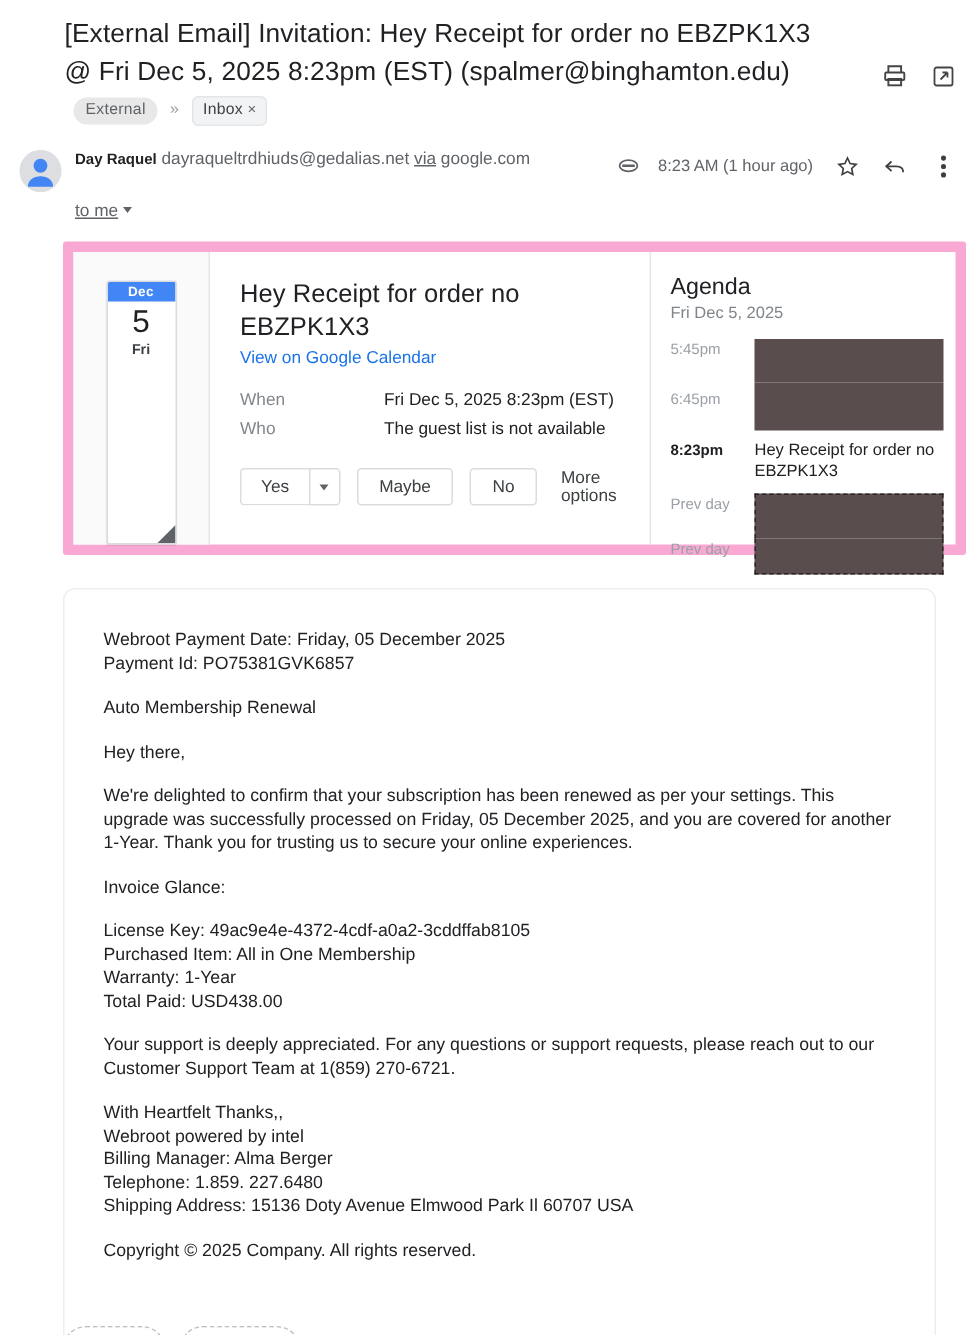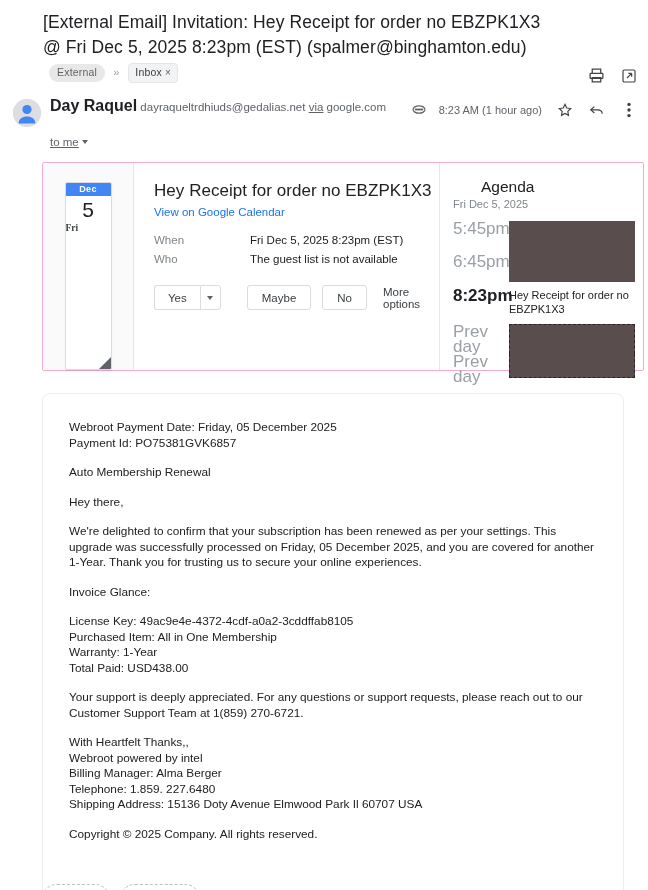--- a/index.html
+++ b/index.html
@@ -9,21 +9,21 @@
     background: #ffffff;
     font-family: "Liberation Sans", "DejaVu Sans", sans-serif;
     color: #202124;
     overflow: hidden;
   }
   body { position: relative; }
 
   
   .subject-row {
     display: flex;
-    align-items: flex-end;
+    align-items: center;
     padding: 10px 10px 0 43px;
     gap: 34px;
   }
   .subject-text {
     flex: 1;
     font-size: 17.5px;
     line-height: 25px;
     font-weight: 400;
     color: #202124;
     letter-spacing: 0.1px;
@@ -90,21 +90,21 @@
     border-radius: 50%;
     background: #dbdce0;
     flex: 0 0 auto;
     margin: 2px 9px 0 3px;
     position: relative;
     overflow: hidden;
   }
   .avatar svg { display:block; }
   .sender-main { flex: 1; min-width: 0; padding-top: 1px; }
   .sender-line1 { font-size: 11.5px; line-height: 15px; color: #5f6368; white-space: nowrap; }
-  .sender-name { font-weight: bold; color: #202124; font-size: 16px; }
+  .sender-name { font-weight: bold; color: #202124; font-size: 10px; }
   .sender-email { color: #5f6368; }
   .via-word { text-decoration: underline; }
   .sender-line2 {
     font-size: 11.5px; line-height: 16px; color: #5f6368;
     margin-top: 19px;
     text-decoration: underline;
   }
   .caret-down {
     display: inline-block;
     width: 0; height: 0;
@@ -118,21 +118,21 @@
     display: flex; align-items: center; gap: 13px;
     flex: 0 0 auto; padding-top: 3px;
   }
   .timestamp { font-size: 11px; color: #5f6368; white-space: nowrap; }
   .smart-icon { color: #5f6368; display: flex; align-items: center; }
 
   
   .invite-wrap {
     margin: 12px 4px 0 42px;
     display: flex;
-    border: 1px solid #f9a8d4;
+    border: 7px solid #f9a8d4;
     border-radius: 2px;
     background: #fff;
     height: 209px;
   }
   .invite-left {
     width: 91px;
     flex: 0 0 91px;
     border-right: 1px solid #e4e6e8;
     background: #fafafa;
     display: flex;
@@ -159,27 +159,26 @@
   }
   .cal-day {
     text-align: center;
     font-size: 21px;
     line-height: 25px;
     color: #202124;
     padding-top: 1px;
     font-weight: 400;
   }
   .cal-wd {
-    text-align: left;
+    text-align: center;
     font-size: 9.5px;
     line-height: 13px;
     color: #3c4043;
     font-weight: bold;
     padding-bottom: 2px;
-    font-family: Liberation Serif, serif;
   }
   .cal-fold {
     position: absolute;
     right: 0; bottom: 0;
     width: 0; height: 0;
     border-left: 12px solid transparent;
     border-bottom: 12px solid #5f6368;
   }
 
   .invite-right { flex: 1; padding: 17px 0 0 20px; min-width: 0; }
@@ -212,21 +211,21 @@
     background: #fff;
     border-radius: 3px;
     font-size: 11.5px;
     color: #3c4043;
     height: 25px;
     padding: 0 14px;
     display: flex; align-items: center; justify-content: center;
     cursor: pointer;
     font-family: inherit;
   }
-  .btn-yes-group { display: flex; margin-right: 26px; }
+  .btn-yes-group { display: flex; margin-right: 11px; }
   .btn-yes { border-radius: 3px 0 0 3px; border-right: none; padding: 0 13px; }
   .btn-yes-arrow {
     border-radius: 0 3px 3px 0;
     width: 21px; padding: 0;
   }
   .arrow-tri {
     width: 0; height: 0;
     border-left: 3.5px solid transparent;
     border-right: 3.5px solid transparent;
     border-top: 4px solid #5f6368;
@@ -238,28 +237,28 @@
   }
 
   
   .agenda {
     width: 204px;
     flex: 0 0 204px;
     border-left: 1px solid #e4e6e8;
     padding: 14px 8px 0 13px;
   }
   .agenda-title {
-    font-size: 15.5px; line-height: 19px; color: #202124; font-weight: 400; margin-left: 28px;
+    font-size: 15.5px; line-height: 19px; color: #202124; font-weight: 400;
   }
   .agenda-date { font-size: 11px; color: #80868b; line-height: 15px; margin-top: 1px; }
   .agenda-list { margin-top: 9px; }
   .agenda-row { display: flex; align-items: flex-start; }
   .agenda-time {
     width: 56px; flex: 0 0 56px;
-    font-size: 17px; color: #9aa0a6; line-height: 15px;
+    font-size: 10px; color: #9aa0a6; line-height: 15px;
   }
   .agenda-time.bold { color: #202124; font-weight: bold; }
   .agenda-label {
     font-size: 11px; color: #202124; line-height: 14px; flex: 1;
   }
   .redact {
     background: #5a4d4d;
     flex: 1;
   }
   .redact.dashed { border: 1px dashed #2b2525; }

